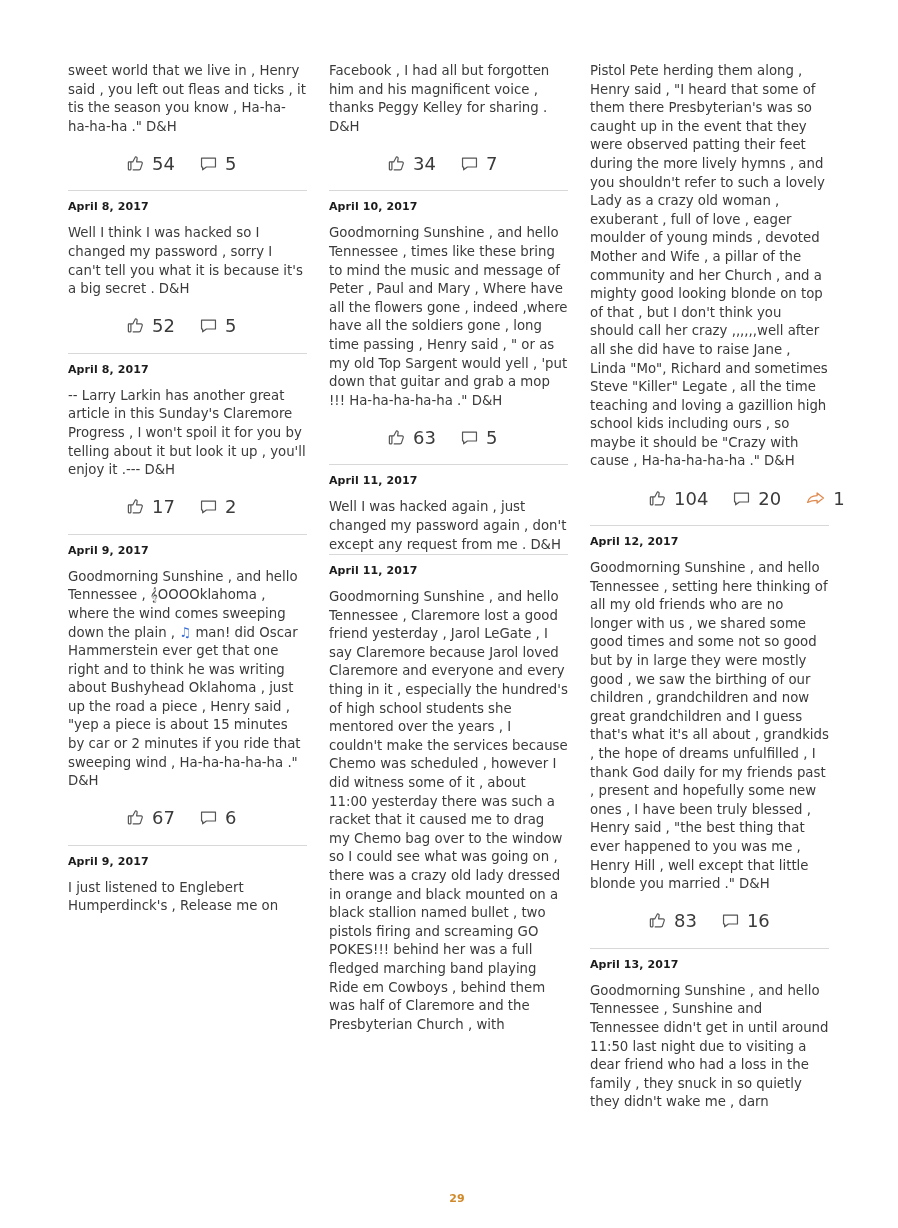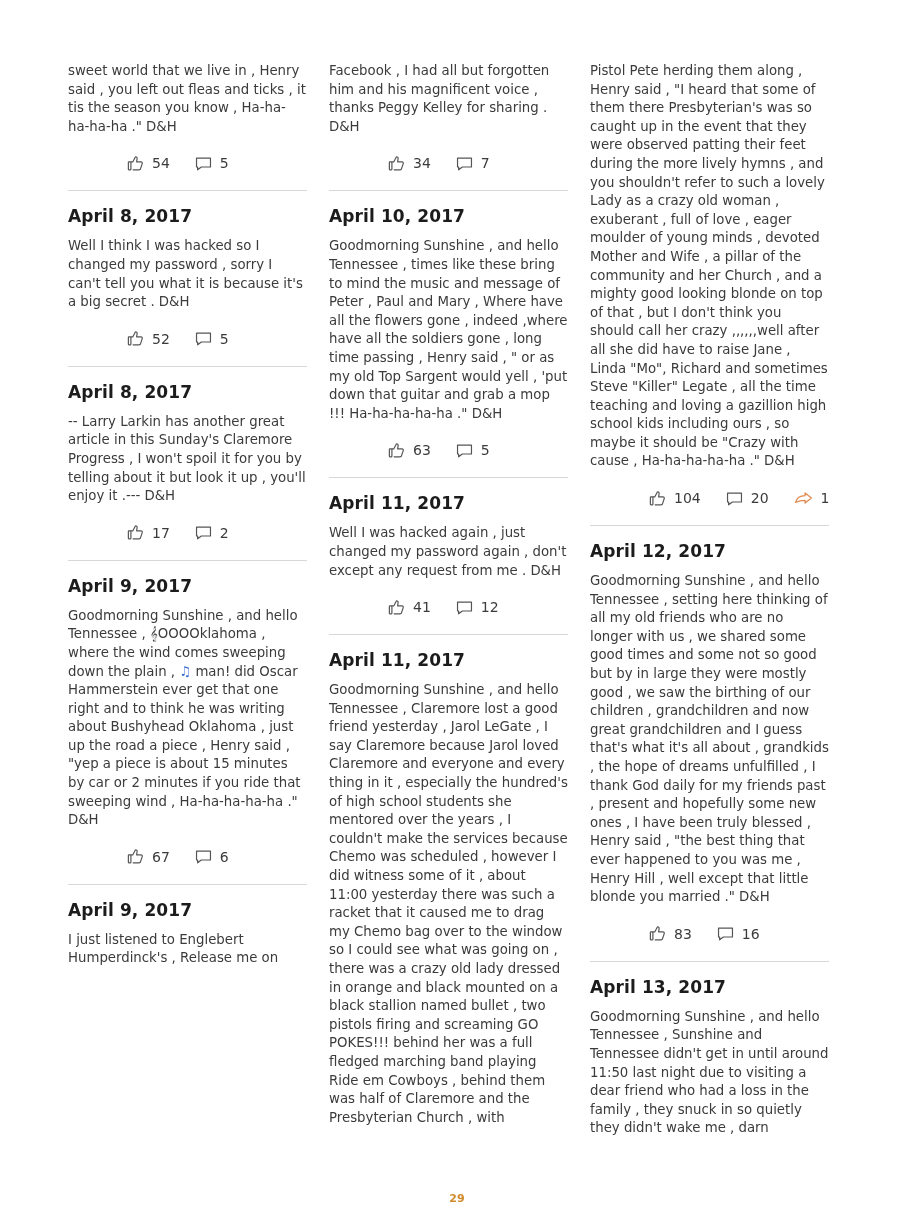--- a/index.html
+++ b/index.html
@@ -32,24 +32,24 @@
     align-items: flex-start;
   }
   .column {
     width: 239px;
     flex: 0 0 239px;
   }
   .post {
     margin: 0 0 0 0;
   }
   .post-date {
-    font-size: 17px;
+    font-size: 11px;
     font-weight: bold;
     color: #1c1c1c;
-    margin: 15px 0 11px 0;
+    margin: 9px 0 11px 0;
     letter-spacing: 0.1px;
   }
   .post-text {
     font-size: 13.3px;
     line-height: 18.6px;
     color: #3b3b3b;
     margin: 0 0 0 0;
     word-wrap: break-word;
   }
   .reactions {
@@ -60,21 +60,21 @@
     padding-left: 58px;
     height: 26px;
   }
   .rx {
     display: flex;
     align-items: center;
     gap: 7px;
     margin-right: 24px;
   }
   .rx .count {
-    font-size: 14px;
+    font-size: 18px;
     color: #3b3b3b;
   }
   .icon {
     display: inline-block;
     line-height: 0;
   }
   .divider {
     border: 0;
     border-top: 1px solid #d8d8d8;
     margin: 0;
@@ -258,39 +258,20 @@
             </span>
             <span class="count">5</span>
           </div>
         </div>
         <hr class="divider">
       </div>
 
       <div class="post">
         <div class="post-date">April 11, 2017</div>
         <div class="post-text">Well I was hacked again , just changed my password again , don't except any request from me . D&amp;H</div>
-        <div class="reactions">
-          <div class="rx">
-            <span class="icon">
-              <svg width="19" height="19" viewBox="0 0 24 24" fill="none" stroke="#555" stroke-width="1.5" stroke-linejoin="round">
-                  <path d="M6 10h2.5l3.5-6.5c1.6 0 2.3 1.1 2 2.6L13.4 10H19a1.6 1.6 0 0 1 1.5 2.1l-2 6A2.2 2.2 0 0 1 16.4 20H8.5"></path>
-                  <rect x="3" y="10" width="3.2" height="10" rx="0.6"></rect>
-                </svg>
-            </span>
-            <span class="count">41</span>
-          </div>
-          <div class="rx">
-            <span class="icon">
-              <svg width="19" height="19" viewBox="0 0 24 24" fill="none" stroke="#555" stroke-width="1.5" stroke-linejoin="round">
-                  <path d="M3.2 5.2h17.6v11.2H9.3L4.6 20v-3.6H3.2z"></path>
-                </svg>
-            </span>
-            <span class="count">12</span>
-          </div>
-        </div>
         <hr class="divider">
       </div>
 
       <div class="post">
         <div class="post-date">April 11, 2017</div>
         <div class="post-text">Goodmorning Sunshine , and hello Tennessee , Claremore lost a good friend yesterday , Jarol LeGate , I say Claremore because Jarol loved Claremore and everyone and every thing in it , especially the hundred's of high school students she mentored over the years , I couldn't make the services because Chemo was scheduled , however I did witness some of it , about 11:00 yesterday there was such a racket that it caused me to drag my Chemo bag over to the window so I could see what was going on , there was a crazy old lady dressed in orange and black mounted on a black stallion named bullet , two pistols firing and screaming GO POKES!!! behind her was a full fledged marching band playing Ride em Cowboys , behind them was half of Claremore and the Presbyterian Church , with</div>
       </div>
 
     </div>
 

